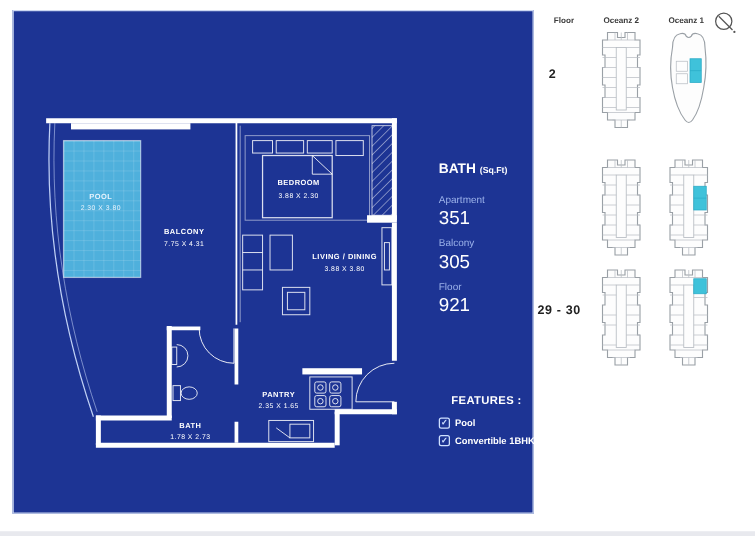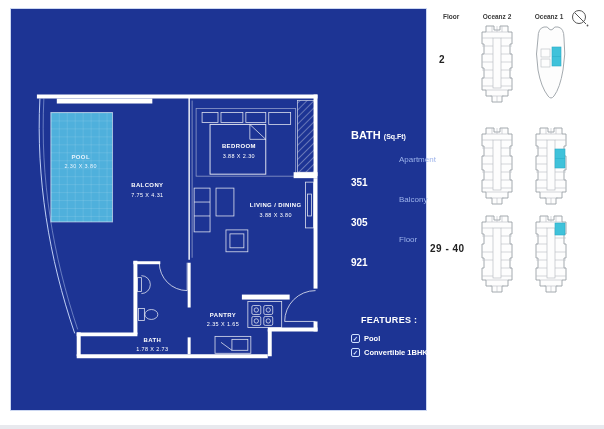--- a/index.html
+++ b/index.html
@@ -7,22 +7,22 @@
         font-family:"Liberation Sans",sans-serif;}
   
   .panel{position:absolute;left:10px;top:8px;width:417px;height:403px;
          background:#1d3494;border:1px solid #ccd7f1;box-sizing:border-box;}
   .plan-svg{position:absolute;left:0;top:0;width:100%;height:100%;}
   .title{position:absolute;left:268px;top:6px;width:146px;text-align:center;
          color:#ffffff;font-weight:bold;font-size:19px;line-height:21px;letter-spacing:.5px;}
   .area-block{position:absolute;left:340px;top:120px;width:76px;color:#fff;}
   .area-head{font-size:11px;font-weight:bold;margin-bottom:14px;white-space:nowrap;}
   .area-unit{font-size:7px;font-weight:bold;}
-  .area-label{font-size:8px;color:#9cb2ea;margin-top:7px;margin-left:48px;}
-  .area-value{font-size:10px;font-weight:bold;margin-top:13px;}
+  .area-label{font-size:8px;color:#9cb2ea;margin-top:7px;}
+  .area-value{font-size:15px;font-weight:normal;margin-top:2px;}
   .features{position:absolute;left:340px;top:306px;width:86px;color:#fff;}
   .feat-head{font-size:9px;font-weight:bold;letter-spacing:.3px;margin-bottom:9px;padding-left:10px;}
   .feat-item{font-size:7.5px;font-weight:bold;margin-bottom:5px;display:flex;align-items:center;white-space:nowrap;}
   .checkbox{display:inline-block;width:7px;height:7px;border:1px solid #cfe0ff;border-radius:2px;
             margin-right:4px;font-size:6.5px;line-height:7px;text-align:center;color:#cfe0ff;flex:0 0 auto;}
   
   .hdr{position:absolute;font-size:6.5px;font-weight:bold;color:#3a3a3a;}
   .floor-num{position:absolute;font-size:10px;font-weight:bold;color:#222;letter-spacing:.5px;}
   .floor-multi{position:absolute;width:54px;text-align:center;font-size:9px;font-weight:bold;color:#222;line-height:11px;}
   .deck{position:absolute;width:46px;height:86px;}
@@ -205,21 +205,21 @@
   <svg class="deck" style="left:528px;top:124px;" viewBox="0 0 46 86">
     <path d="M12 4 H20 V8 H26 V4 H34 V10 H38 V22 H36 V32 H38 V46 H36 V56 H38 V68 H34 V74 H28 V80 H18 V74 H12 V68 H8 V56 H10 V46 H8 V32 H10 V22 H8 V10 H12 Z" fill="#fdfdfd" stroke="#9aa0a6" stroke-width="0.9"></path>
     <rect x="19" y="16" width="8" height="50" fill="none" stroke="#b9bec4" stroke-width="0.7"></rect>
     <path d="M8 16H19M8 24H19M8 32H19M8 40H19M8 48H19M8 56H19M8 64H19M27 16H38M27 48H38M27 56H38M27 64H38M12 10H34M18 4V10M23 4V10M28 4V10M12 68H34M16 74H30M23 74V80" stroke="#b9bec4" stroke-width="0.6" fill="none"></path>
     <g>
       <rect x="27" y="25" width="10" height="19" fill="#3fc2da" stroke="#28aac6" stroke-width="0.6"></rect>
       <path d="M27 34.5 H37" stroke="#28aac6" stroke-width="0.5"></path>
     </g>
   </svg>
 
-  <div class="floor-num" style="left:430px;top:243px;">29 - 40</div>
+  <div class="floor-num" style="left:430px;top:243px;">29 - 30</div>
   <svg class="deck" style="left:474px;top:212px;" viewBox="0 0 46 86">
     <path d="M12 4 H20 V8 H26 V4 H34 V10 H38 V22 H36 V32 H38 V46 H36 V56 H38 V68 H34 V74 H28 V80 H18 V74 H12 V68 H8 V56 H10 V46 H8 V32 H10 V22 H8 V10 H12 Z" fill="#fdfdfd" stroke="#9aa0a6" stroke-width="0.9"></path>
     <rect x="19" y="16" width="8" height="50" fill="none" stroke="#b9bec4" stroke-width="0.7"></rect>
     <path d="M8 16H19M8 24H19M8 40H19M8 48H19M8 64H19M27 16H38M27 24H38M27 32H38M27 40H38M27 48H38M27 56H38M27 64H38M12 10H34M18 4V10M23 4V10M28 4V10M12 68H34M16 74H30M23 74V80" stroke="#b9bec4" stroke-width="0.6" fill="none"></path>
   </svg>
   <svg class="deck" style="left:528px;top:212px;" viewBox="0 0 46 86">
     <path d="M12 4 H20 V8 H26 V4 H34 V10 H38 V22 H36 V32 H38 V46 H36 V56 H38 V68 H34 V74 H28 V80 H18 V74 H12 V68 H8 V56 H10 V46 H8 V32 H10 V22 H8 V10 H12 Z" fill="#fdfdfd" stroke="#9aa0a6" stroke-width="0.9"></path>
     <rect x="19" y="16" width="8" height="50" fill="none" stroke="#b9bec4" stroke-width="0.7"></rect>
     <path d="M8 16H19M8 24H19M8 32H19M8 40H19M8 48H19M8 56H19M8 64H19M27 26H38M27 40H38M27 48H38M27 56H38M27 64H38M12 10H34M18 4V10M23 4V10M28 4V10M12 68H34M16 74H30M23 74V80" stroke="#b9bec4" stroke-width="0.6" fill="none"></path>
     <g>

